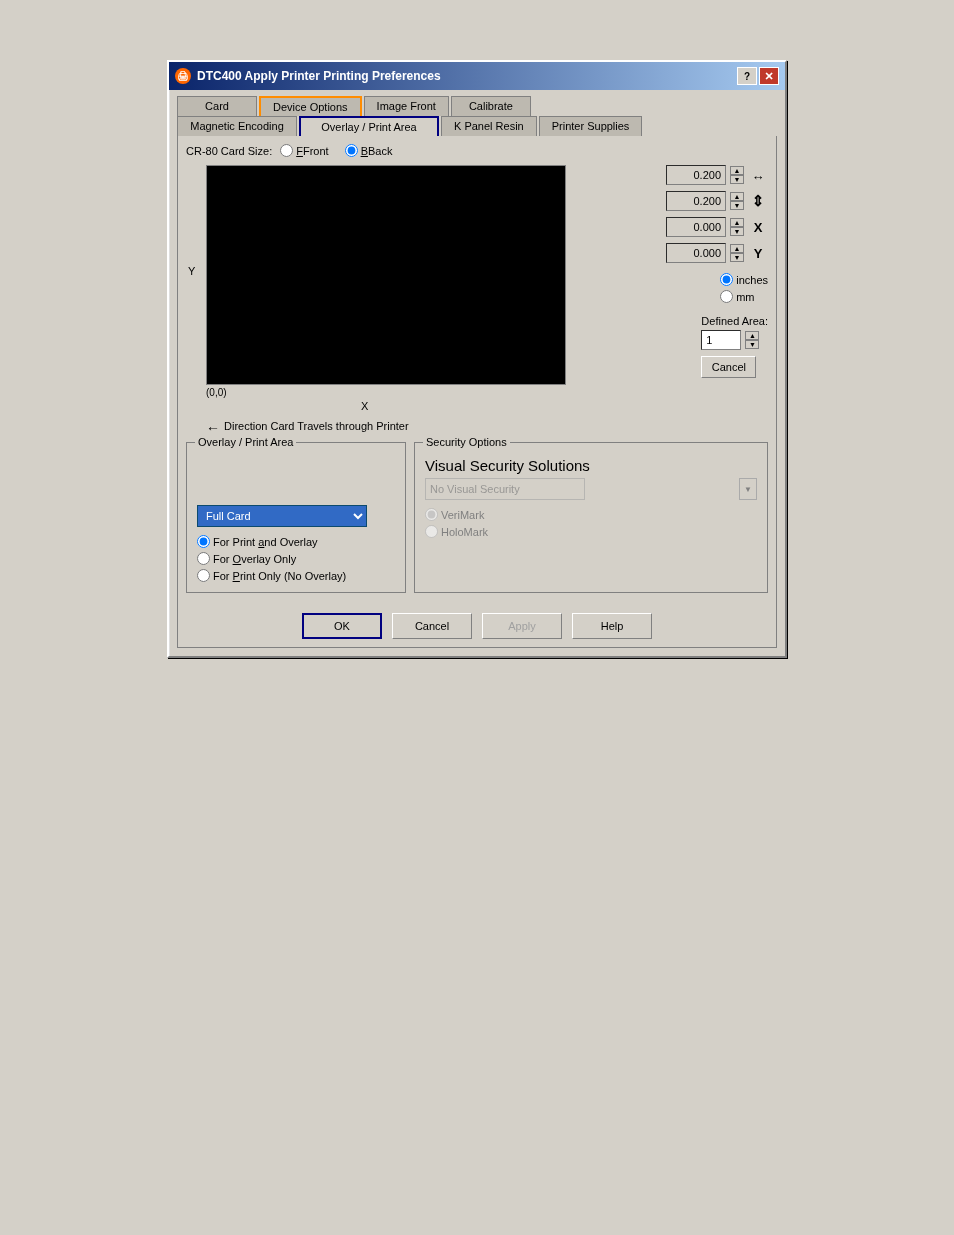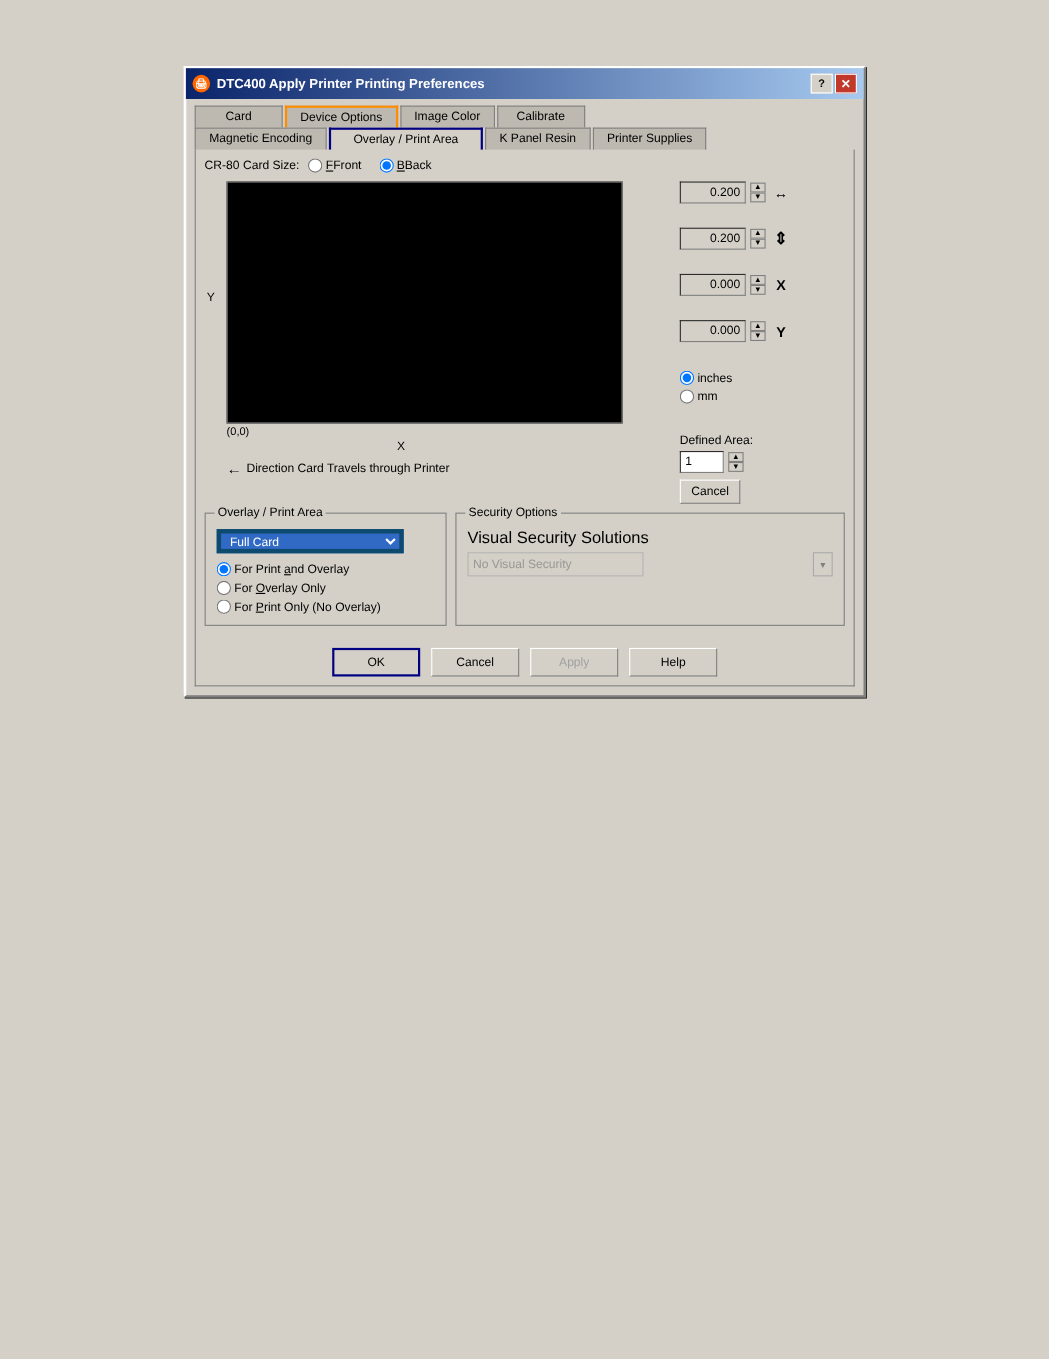--- a/index.html
+++ b/index.html
@@ -202,22 +202,23 @@
     }
 
     .arrow-left {
       font-size: 14px;
     }
 
     
     .right-panel {
       display: flex;
       flex-direction: column;
-      gap: 20px;
+      gap: 4px;
       min-width: 150px;
+      align-items: flex-end;
     }
 
     .dimension-row {
       display: flex;
       align-items: center;
       gap: 4px;
       margin-bottom: 2px;
     }
 
     .spin-input {
@@ -443,21 +444,21 @@
   <div class="window-body">
 
     <div class="tabs-line">
       <div class="tab">
         <span>Card</span>
       </div>
       <div class="tab tab-highlighted" style="min-width:100px;">
         <span>Device Options</span>
       </div>
       <div class="tab">
-        <span>Image Color</span>
+        <span>Image Front</span>
       </div>
       <div class="tab">
         <span>Calibrate</span>
       </div>
     </div>
 
     <div class="tabs-line">
       <div class="tab" style="min-width:120px;">
         <span>Magnetic Encoding</span>
       </div>
@@ -567,21 +568,21 @@
           </div>
         </div>
       </div>
 
       <div class="bottom-section">
 
         <div class="group-box" style="max-width:220px;">
           <span class="group-box-title">Overlay / Print Area</span>
           <div class="overlay-select-row">
             <div class="select-wrapper">
-              <select style="width:170px; height:22px; background:#316ac5; color:white; border:4px solid #0c4a6e; font-size:11px; padding:1px 4px;">
+              <select style="width:170px; height:22px; background:#316ac5; color:white; border:1px solid #0c4a6e; font-size:11px; padding:1px 4px;margin-top:48px;">
                 <option>Full Card</option>
                 <option>Defined Area</option>
               </select>
             </div>
           </div>
           <div class="overlay-radio-group">
             <label class="radio-item">
               <input type="radio" name="overlay_type" checked="" style="">
               <span>For Print <span class="underline">a</span>nd Overlay</span>
             </label>
@@ -598,20 +599,30 @@
 
         <div class="group-box security-group">
           <span class="group-box-title">Security Options</span>
           <div class="security-label" style="margin-top:6px;">Visual Security Solutions</div>
           <div class="security-select-wrapper">
             <select disabled="" style="width:160px; height:22px; background:#d4d0c8; color:#808080; border:1px solid #aaa; font-size:11px; padding:1px 4px; appearance:none;">
               <option>No Visual Security</option>
             </select>
             <div class="security-select-arrow" style="color:#808080;">▼</div>
           </div>
+          <div class="security-radio-group">
+            <label class="radio-item radio-disabled">
+              <input type="radio" name="security_type" checked="" disabled="" style="">
+              <span>VeriMark</span>
+            </label>
+            <label class="radio-item radio-disabled">
+              <input type="radio" name="security_type" disabled="" style="">
+              <span>HoloMark</span>
+            </label>
+          </div>
         </div>
 
       </div>
 
       <div class="dialog-buttons">
         <button class="dialog-btn dialog-btn-primary">OK</button>
         <button class="dialog-btn">Cancel</button>
         <button class="dialog-btn dialog-btn-disabled" disabled="">Apply</button>
         <button class="dialog-btn">Help</button>
       </div>

